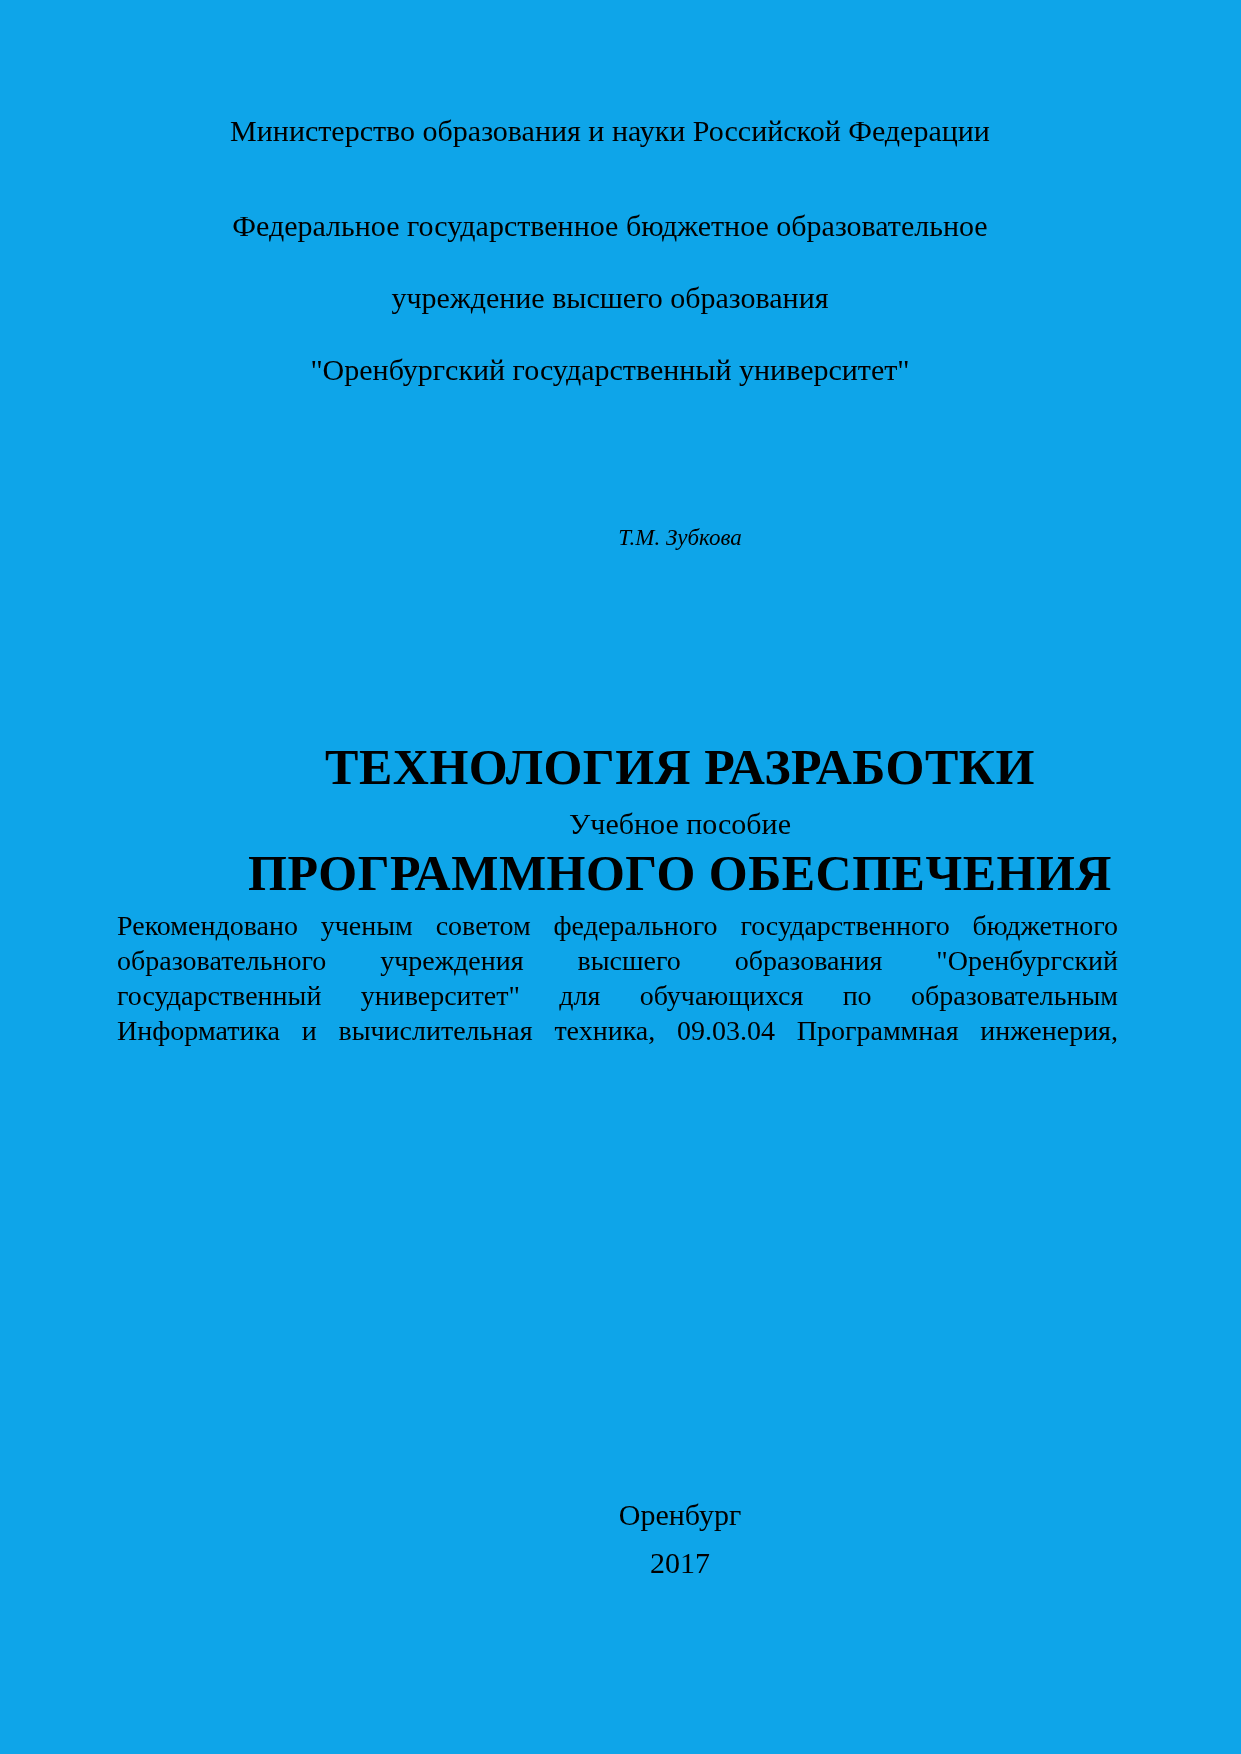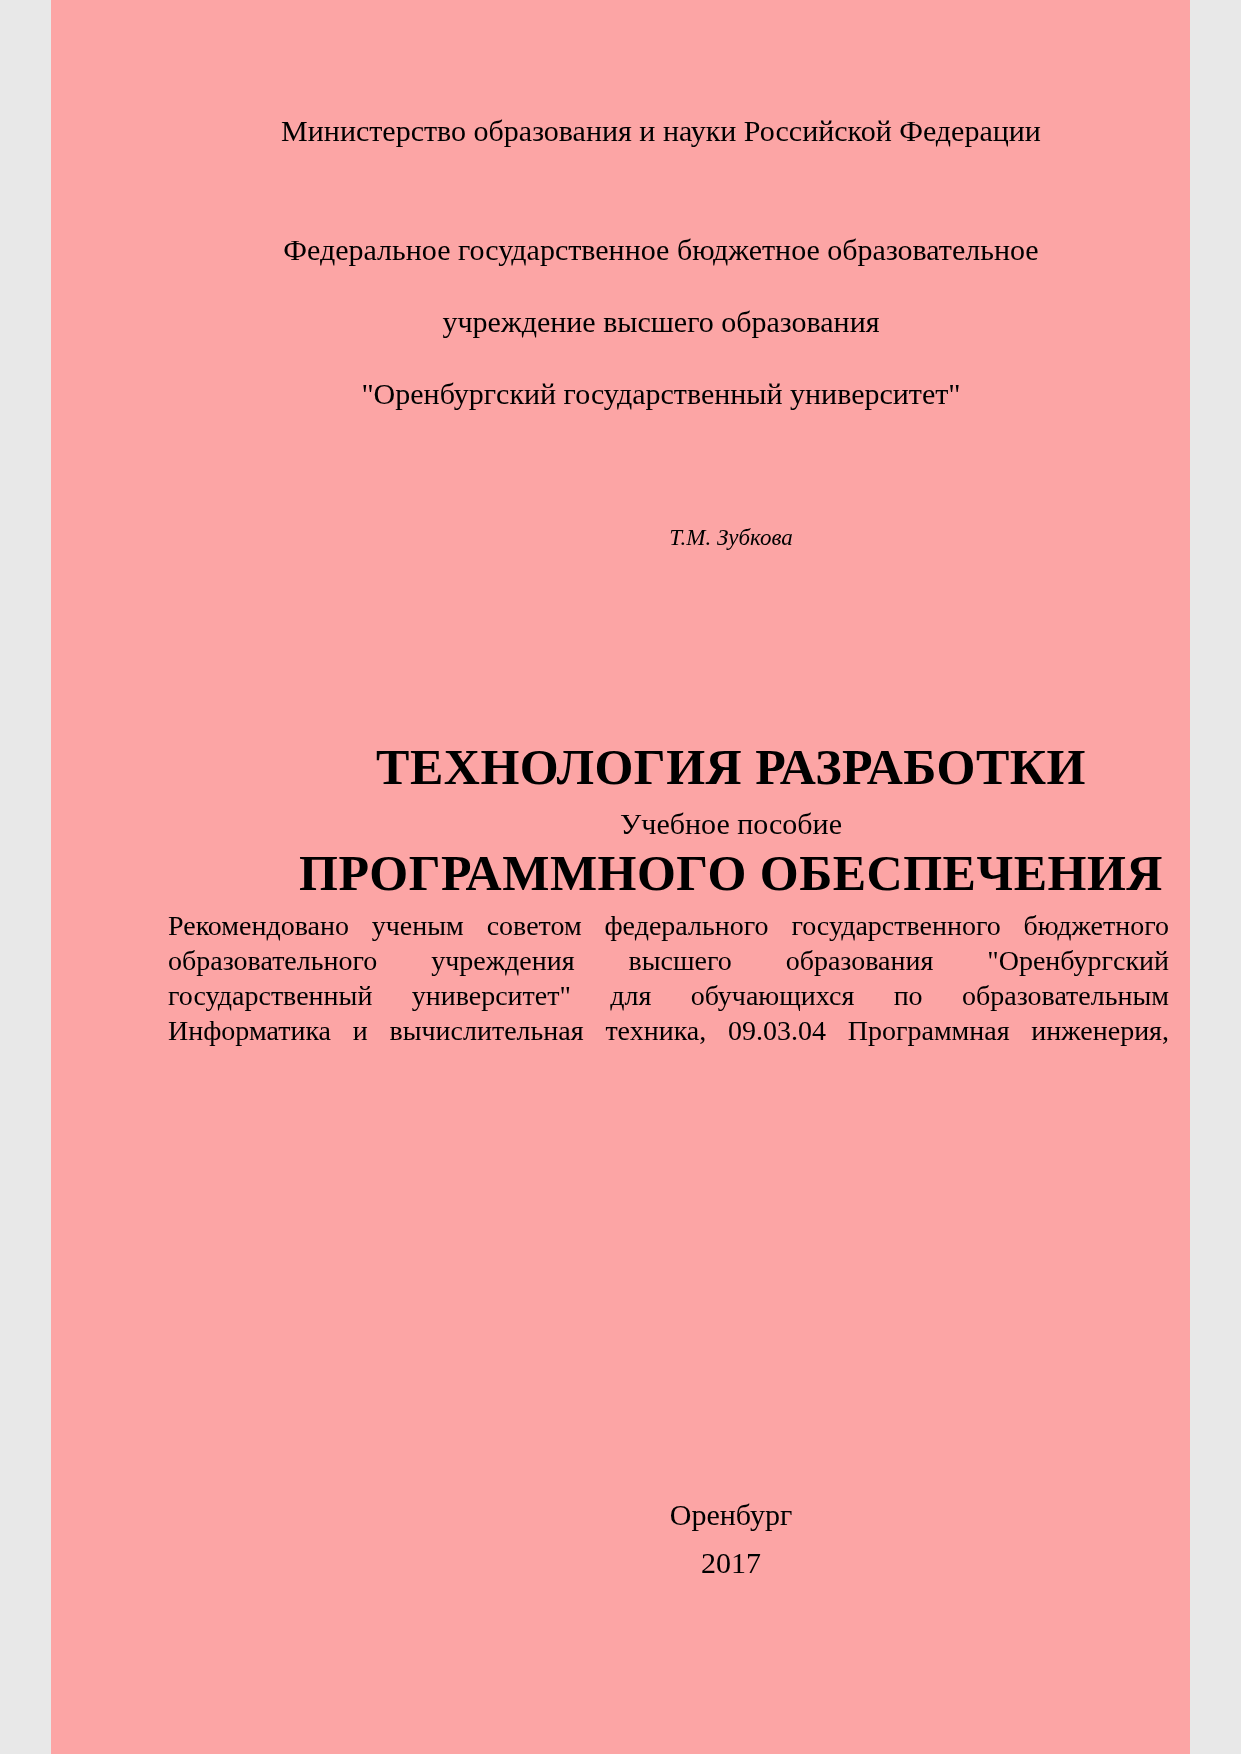--- a/index.html
+++ b/index.html
@@ -2,42 +2,42 @@
 <html><head>
 <meta charset="utf-8">
 <style>
   html, body {
     margin: 0;
     padding: 0;
     background: #e8e8e8;
   }
   .page {
     position: relative;
-    width: 1139px;
+    width: 1241px;
     height: 1754px;
     margin: 0 auto;
-    background: #fca5a5;
+    background: #0ea5e9;
     color: #000000;
     font-family: "Liberation Serif", "DejaVu Serif", serif;
     overflow: hidden;
   }
   .block {
     position: absolute;
     left: 105px;
     width: 1010px;
     text-align: center;
     font-size: 30px;
     line-height: 36px;
     white-space: pre-line;
   }
   
   .shift-right { padding-left: 70px; box-sizing: content-box; }
 
   .ministry   { top: 113px; }
-  .institution{ top: 196px; }
+  .institution{ top: 172px; }
   .department { top: 316px; }
 
   .author {
     top: 520px;
     font-style: italic;
     font-size: 23px;
   }
 
   .book-title {
     top: 688px;

